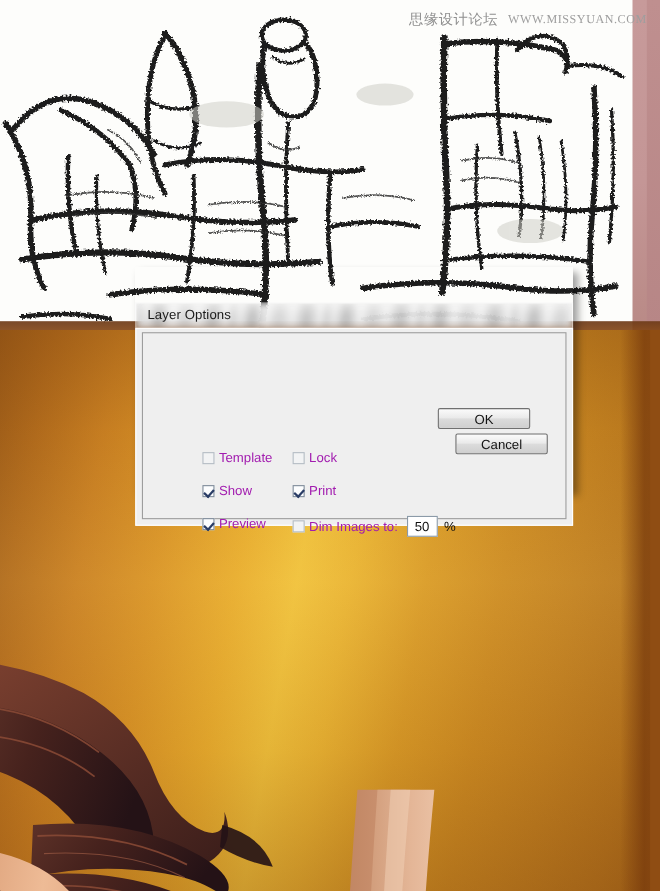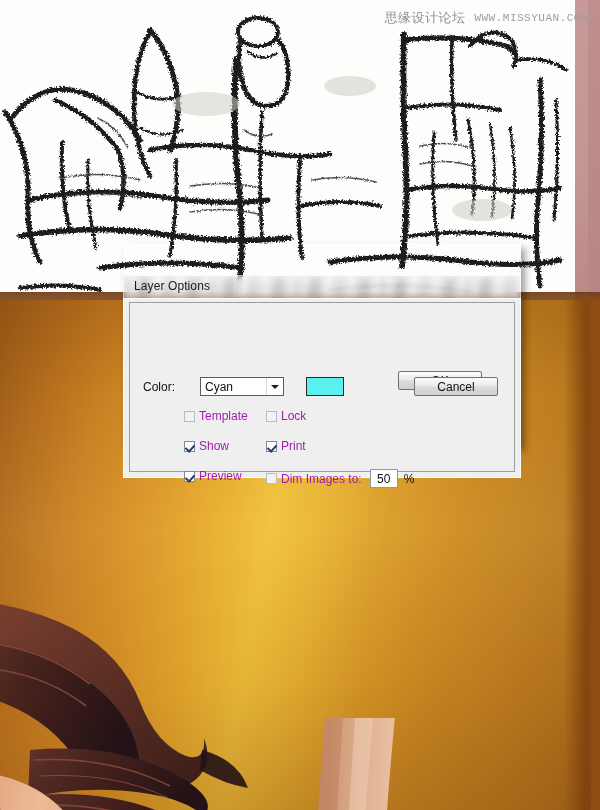--- a/index.html
+++ b/index.html
@@ -41,21 +41,21 @@
   .hairmass{position:absolute;left:-10px;top:300px;width:320px;height:520px;}
   .face{position:absolute;left:-30px;top:470px;width:180px;height:340px;}
 
   
   .sk{position:absolute;left:0;top:0;width:600px;height:330px;}
 
   
   .wm{position:absolute;top:9px;right:12px;display:flex;align-items:center;gap:9px;
       color:#9a9a9a;font-size:12px;letter-spacing:.5px;z-index:20;user-select:none;}
   .wm .cn{font-family:Liberation Sans, sans-serif;font-size:13px;color:#8f8f8f;}
-  .wm .url{font-family:Liberation Mono, monospace;font-size:11px;color:#9e9e9e;}
+  .wm .url{font-family:Liberation Serif, serif;font-size:11px;color:#9e9e9e;}
 
   
   #dialog{position:absolute;left:123px;top:243px;width:398px;height:203px;z-index:40;
     box-shadow:4px 5px 7px rgba(0,0,0,.38);}
   .dlg-titlebar{position:relative;height:23px;width:100%;overflow:hidden;
     background:rgba(225,225,225,.30);
     border:1px solid rgba(255,255,255,.55);border-bottom:none;
     box-sizing:border-box;margin-top:32px;}
   .dlg-glass{position:absolute;inset:0;
     background:
@@ -325,30 +325,20 @@
 
     <div class="dlg-titlebar">
       <div class="dlg-glass"></div>
       <div class="dlg-title">Layer Options</div>
     </div>
 
     <div class="dlg-body">
       <div class="dlg-inner">
 
 
-        <div class="row" style="left:13px;top:74px;">
-          <span class="lbl" style="width:48px;">Color:</span>
-          <div class="combo" style="margin-left:9px;">
-            <span class="val">Cyan</span>
-            <span class="arrowbox">
-                <i class="caret"></i>
-              </span>
-          </div>
-          <div class="swatch" style="margin-left: 22px; background: rgb(91, 239, 239);" id="swatch"></div>
-        </div>
 
         <div class="row" style="left:54px;top:106px;">
           <span class="cbrow">
             <span class="cb off"></span>
             <span class="cbl">Template</span>
           </span>
         </div>
         <div class="row" style="left:136px;top:106px;">
           <span class="cbrow">
             <span class="cb off"></span>
@@ -378,19 +368,19 @@
         <div class="row" style="left:136px;top:166px;">
           <span class="cbrow">
             <span class="cb off"></span>
             <span class="cbl">Dim Images to:</span>
           </span>
           <input class="txtfield" style="width: 28px; margin-left: 8px; text-align: center;" type="text" value="50">
           <span class="pct" style="margin-left:6px;">%</span>
         </div>
 
         <div class="btn" style="position:absolute;left:268px;top:44px;margin-top:24px;">OK</div>
-        <div class="btn" style="position:absolute;left:284px;top:74px;">Cancel</div>
+        <div class="btn" style="position:absolute;left:284px;top:91px;">Cancel</div>
 
       </div>
     </div>
   </div>
 
 </div>
 
 </body></html>

